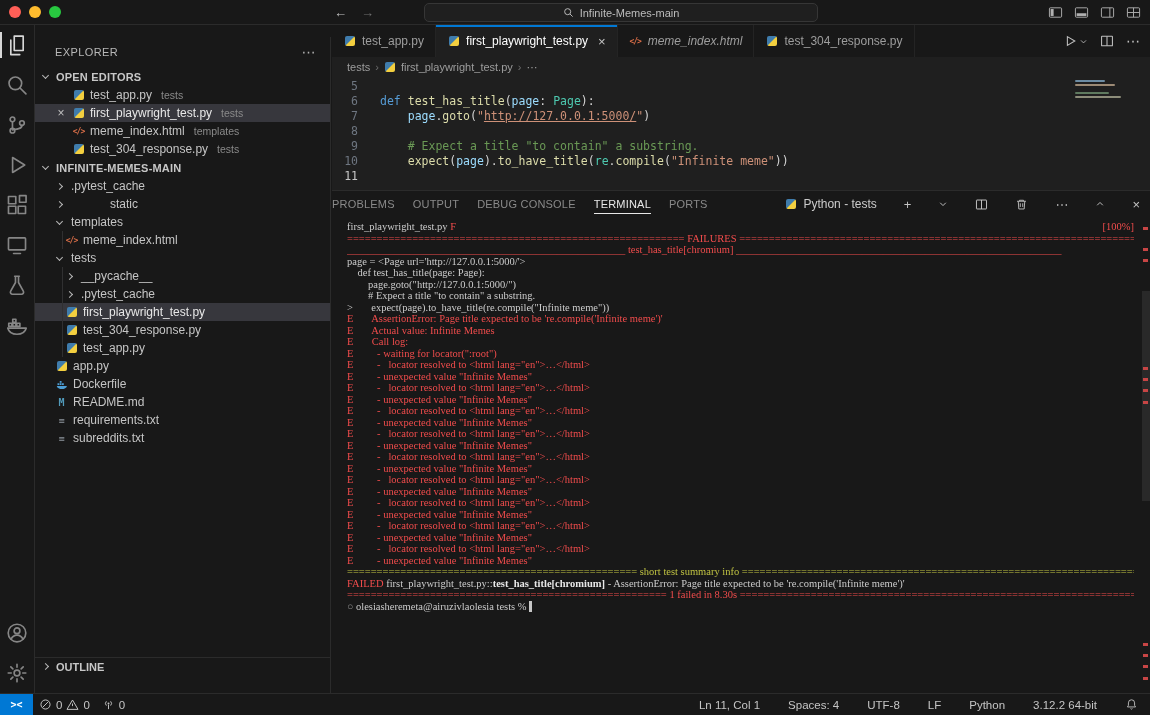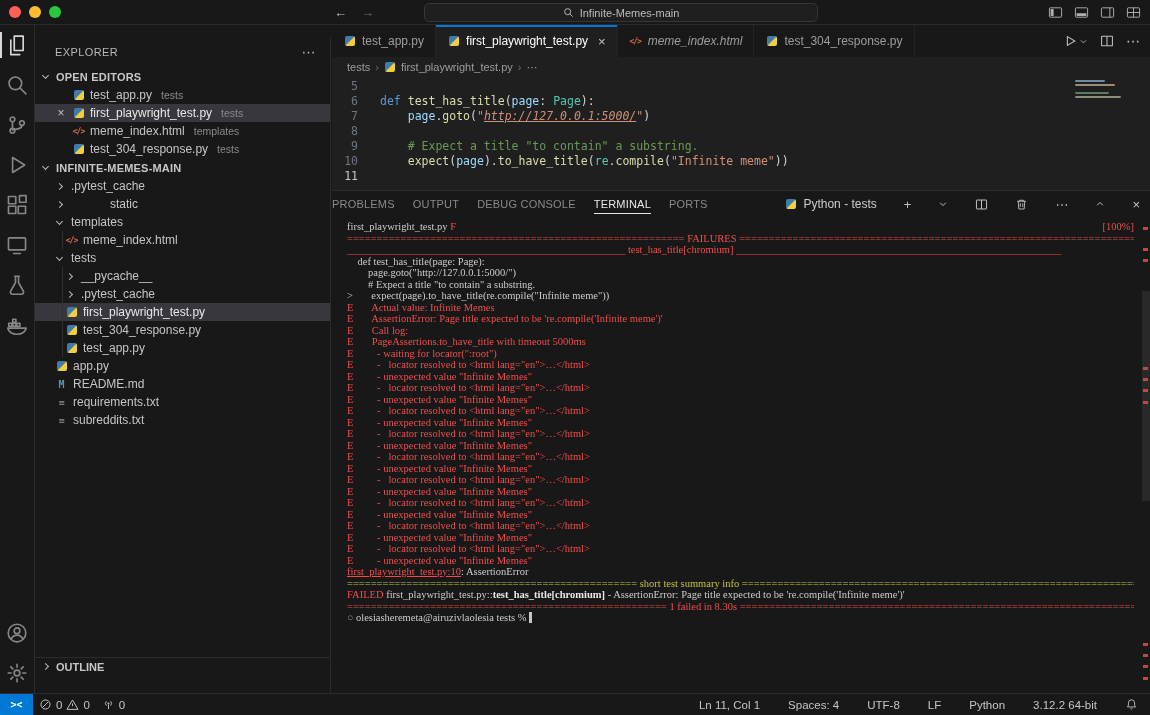--- a/index.html
+++ b/index.html
@@ -56,21 +56,21 @@
 #tab-actions{position:absolute;right:10px;top:25px;height:32px;display:flex;align-items:center;gap:12px;color:#c0c0c0;}
 #breadcrumbs{position:absolute;top:57px;left:332px;right:0;height:20px;background:#1f1f1f;display:flex;align-items:center;font-size:11px;color:#9d9d9d;padding-left:15px;gap:5px;}
 .bc-item{display:inline-flex;align-items:center;gap:4px;}
 .bc-sep{color:#6e6e6e;}
 #code-area{position:absolute;top:77px;left:332px;right:0;height:113px;background:#1f1f1f;overflow:hidden;font-family:"DejaVu Sans Mono",monospace;font-size:11.5px;line-height:15px;padding-top:2px;}
 .code-line{display:flex;height:15px;white-space:pre;}
 .ln{width:26px;text-align:right;color:#6e7681;flex-shrink:0;}
 .ln.act{color:#c6c6c6;}
 .ct{padding-left:22px;}
 .tok-kw{color:#569cd6}.tok-fn{color:#dcdcaa}.tok-vr{color:#9cdcfe}.tok-ty{color:#4ec9b0}.tok-st{color:#ce9178}.tok-cm{color:#6a9955}.tok-fg{color:#d4d4d4}
-.tok-lk{color:#ce9178;text-decoration:underline;font-style:italic;}
+.tok-lk{color:#ce9178;text-decoration:underline;}
 #minimap{position:absolute;top:80px;right:15px;width:60px;}
 .mrow{height:2px;margin-bottom:2px;border-radius:1px;}
 
 
 #panel{position:absolute;top:190px;left:332px;right:0;bottom:22px;background:#181818;border-top:1px solid #2b2b2b;}
 #panel-tabs{position:absolute;top:0;left:0;height:26px;display:flex;align-items:center;gap:18px;}
 .ptab{font-size:11px;color:#8a8a8a;height:26px;display:flex;align-items:center;position:relative;letter-spacing:.2px;}
 .ptab.active{color:#e7e7e7;}
 .ptab.active::after{content:"";position:absolute;left:0;right:0;bottom:3px;height:1px;background:#e7e7e7;}
 #panel-actions{position:absolute;top:0;right:10px;height:26px;display:flex;align-items:center;gap:27px;color:#c5c5c5;}
@@ -313,20 +313,32 @@
       </div>
       <div class="row trow ind" data-interactable="true" style="padding-left: 30px;">
         <span class="fi fi-py" data-interactable="false"></span>
         <span class="lbl" data-interactable="false">test_app.py</span>
       </div>
       <div class="row trow" data-interactable="true" style="padding-left: 20px;">
         <span class="fi fi-py" data-interactable="false"></span>
         <span class="lbl" data-interactable="false">app.py</span>
       </div>
       <div class="row trow" data-interactable="true" style="padding-left: 20px;">
+        <span class="fi" data-interactable="false">
+          <svg viewBox="0 0 16 16" width="12" height="12" fill="#4d9fd6">
+            <rect x="2" y="7" width="2.4" height="2.4"></rect>
+            <rect x="5" y="7" width="2.4" height="2.4"></rect>
+            <rect x="8" y="7" width="2.4" height="2.4"></rect>
+            <rect x="5" y="4" width="2.4" height="2.4"></rect>
+            <path d="M1 10.6h13.6c-.8 2.8-3.3 4.2-6.8 4.2-3.3 0-6-1.4-6.8-4.2z"></path>
+          </svg>
+        </span>
+        <span class="lbl" data-interactable="false">Dockerfile</span>
+      </div>
+      <div class="row trow" data-interactable="true" style="padding-left: 20px;">
         <span class="fi fi-md" data-interactable="false">M</span>
         <span class="lbl" data-interactable="false">README.md</span>
       </div>
       <div class="row trow" data-interactable="true" style="padding-left: 20px;">
         <span class="fi fi-txt" data-interactable="false">≡</span>
         <span class="lbl" data-interactable="false">requirements.txt</span>
       </div>
       <div class="row trow" data-interactable="true" style="padding-left: 20px;">
         <span class="fi fi-txt" data-interactable="false">≡</span>
         <span class="lbl" data-interactable="false">subreddits.txt</span>
@@ -456,50 +468,50 @@
       <div class="tl" data-interactable="false">
         <span><span class="t-red">========================================================= FAILURES ==============================================================================</span></span>
       </div>
       <div class="tl" data-interactable="false">
         <span><span class="t-red">_____________________________________________________ test_has_title[chromium] ______________________________________________________________</span></span>
       </div>
       <div class="tl" data-interactable="false">
         <span></span>
       </div>
       <div class="tl" data-interactable="false">
+        <span><span class="t-fg">page = &lt;Page url='http://127.0.0.1:5000/'&gt;</span></span>
+      </div>
+      <div class="tl" data-interactable="false">
         <span></span>
       </div>
       <div class="tl" data-interactable="false">
         <span><span class="t-fg">    def test_has_title(page: Page):</span></span>
       </div>
       <div class="tl" data-interactable="false">
         <span><span class="t-fg">        page.goto("http://127.0.0.1:5000/")</span></span>
       </div>
       <div class="tl" data-interactable="false">
         <span></span>
       </div>
       <div class="tl" data-interactable="false">
         <span><span class="t-fg">        # Expect a title "to contain" a substring.</span></span>
       </div>
       <div class="tl" data-interactable="false">
         <span><span class="t-fg">&gt;       expect(page).to_have_title(re.compile("Infinite meme"))</span></span>
       </div>
       <div class="tl" data-interactable="false">
+        <span><span class="t-red">E       AssertionError: Page title expected to be 're.compile('Infinite meme')'</span></span>
+      </div>
+      <div class="tl" data-interactable="false">
         <span><span class="t-red">E       Actual value: Infinite Memes</span></span>
       </div>
       <div class="tl" data-interactable="false">
-        <span><span class="t-red">E       AssertionError: Page title expected to be 're.compile('Infinite meme')'</span></span>
-      </div>
-      <div class="tl" data-interactable="false">
         <span><span class="t-red">E       Call log:</span></span>
       </div>
       <div class="tl" data-interactable="false">
-        <span><span class="t-red">E       PageAssertions.to_have_title with timeout 5000ms</span></span>
-      </div>
-      <div class="tl" data-interactable="false">
         <span><span class="t-red">E         - waiting for locator(":root")</span></span>
       </div>
       <div class="tl" data-interactable="false">
         <span><span class="t-red">E         -   locator resolved to &lt;html lang="en"&gt;…&lt;/html&gt;</span></span>
       </div>
       <div class="tl" data-interactable="false">
         <span><span class="t-red">E         - unexpected value "Infinite Memes"</span></span>
       </div>
       <div class="tl" data-interactable="false">
         <span><span class="t-red">E         -   locator resolved to &lt;html lang="en"&gt;…&lt;/html&gt;</span></span>
@@ -544,23 +556,20 @@
         <span><span class="t-red">E         - unexpected value "Infinite Memes"</span></span>
       </div>
       <div class="tl" data-interactable="false">
         <span><span class="t-red">E         -   locator resolved to &lt;html lang="en"&gt;…&lt;/html&gt;</span></span>
       </div>
       <div class="tl" data-interactable="false">
         <span><span class="t-red">E         - unexpected value "Infinite Memes"</span></span>
       </div>
       <div class="tl" data-interactable="false">
         <span></span>
-      </div>
-      <div class="tl" data-interactable="false">
-        <span><span class="t-rlink">first_playwright_test.py:10</span><span class="t-fg">: AssertionError</span></span>
       </div>
       <div class="tl" data-interactable="false">
         <span><span class="t-yel">================================================= short test summary info ===========================================================================</span></span>
       </div>
       <div class="tl" data-interactable="false">
         <span><span class="t-red">FAILED</span><span class="t-fg"> first_playwright_test.py::</span><span class="t-bold">test_has_title[chromium]</span><span class="t-fg"> - AssertionError: Page title expected to be 're.compile('Infinite meme')'</span></span>
       </div>
       <div class="tl" data-interactable="false">
         <span><span class="t-red">====================================================== 1 failed in 8.30s =============================================================================</span></span>
       </div>

